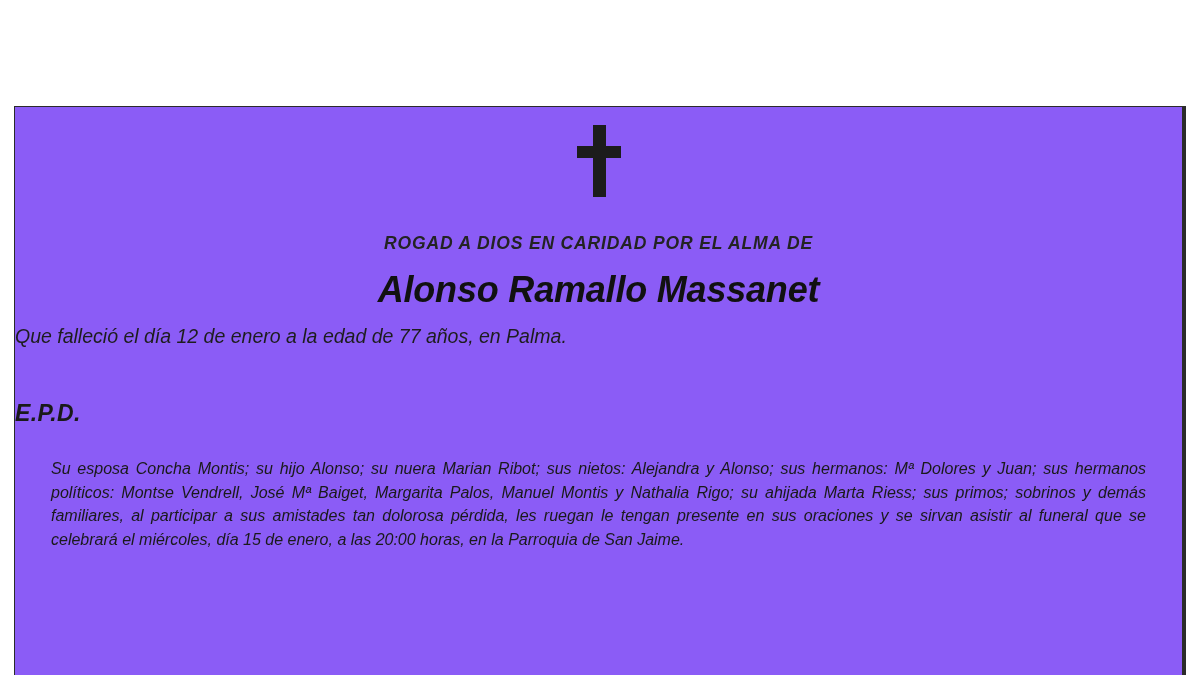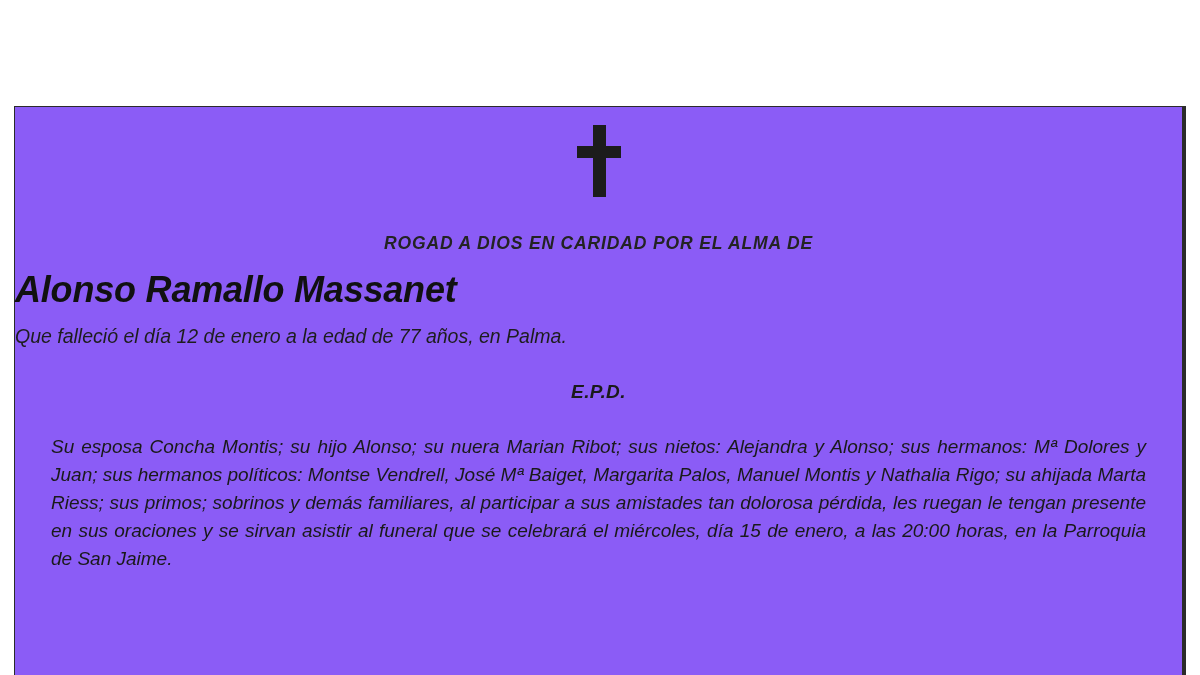--- a/index.html
+++ b/index.html
@@ -63,47 +63,46 @@
   .line-prayer {
     text-align: center;
     font-size: 17.5px;
     font-weight: 700;
     letter-spacing: 0.85px;
     margin-top: 32px;
     color: #232323;
   }
 
   .deceased-name {
-    text-align: left;
+    text-align: center;
     font-size: 36px;
     font-weight: 700;
     letter-spacing: -0.2px;
     margin-top: 15px;
     color: #111111;
   }
 
   .death-details {
     font-size: 19.5px;
     font-weight: 400;
     margin-top: 14px;
     color: #1d1d1d;
   }
 
   .epd {
-    text-align: center;
-    font-size: 19px;
+    font-size: 23px;
     font-weight: 700;
-    margin-top: 33px;
+    margin-top: 52px;
     letter-spacing: 0.4px;
     color: #1a1a1a;
   }
 
   .family-text {
     margin: 30px 36px 0 36px;
-    font-size: 19px;
+    font-size: 16px;
     line-height: 1.47;
     text-align: justify;
     text-justify: inter-word;
     color: #1a1a1a;
     hyphens: manual;
   }
 </style>
 </head>
 <body>
 

